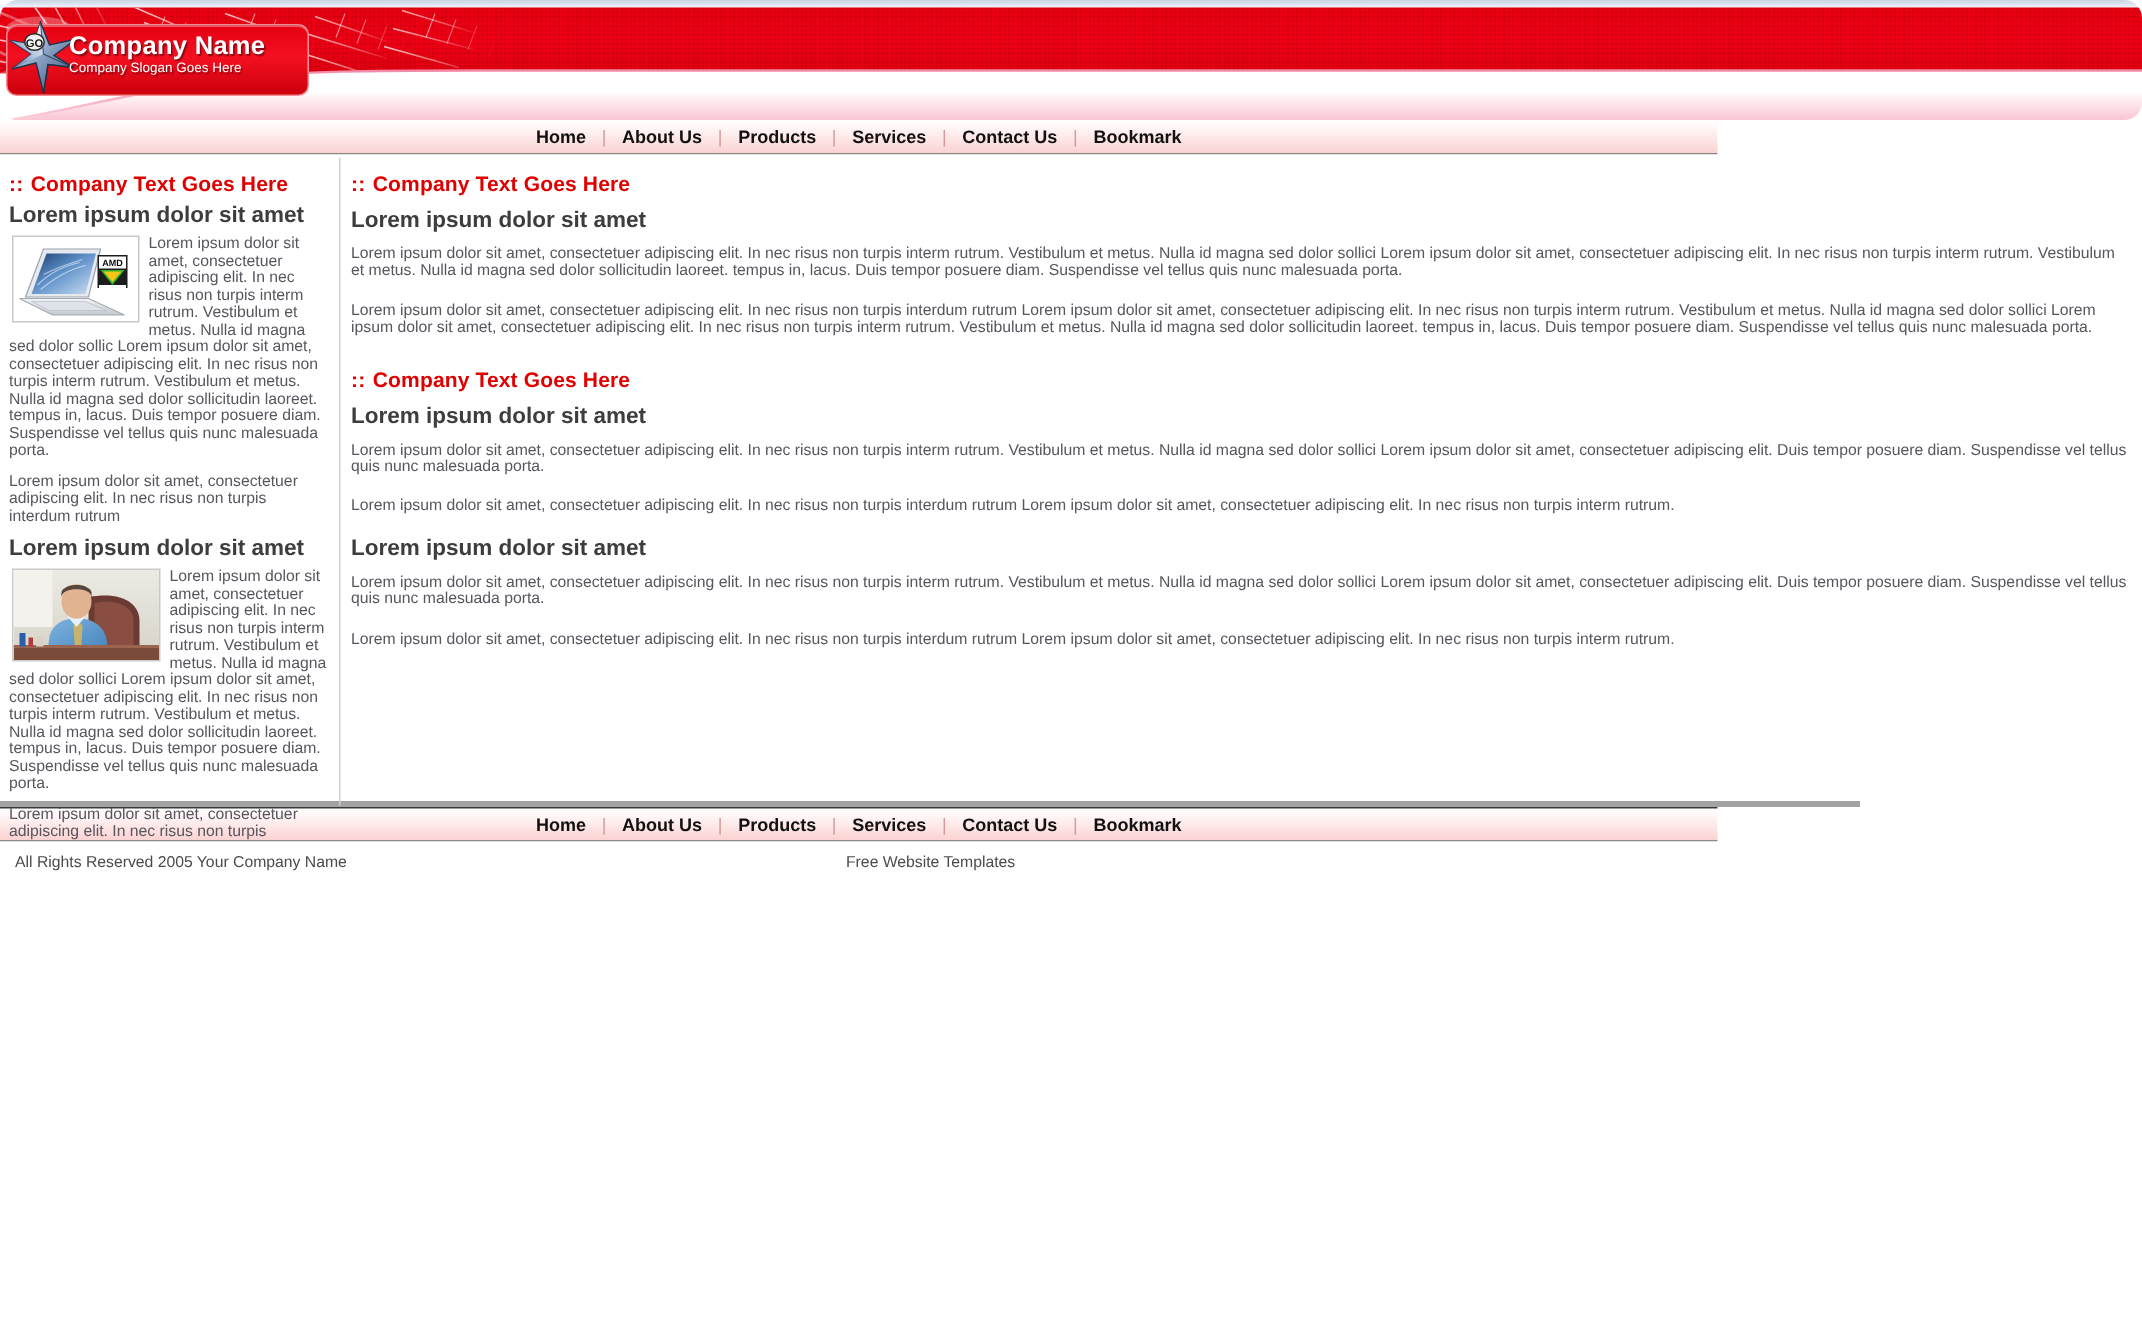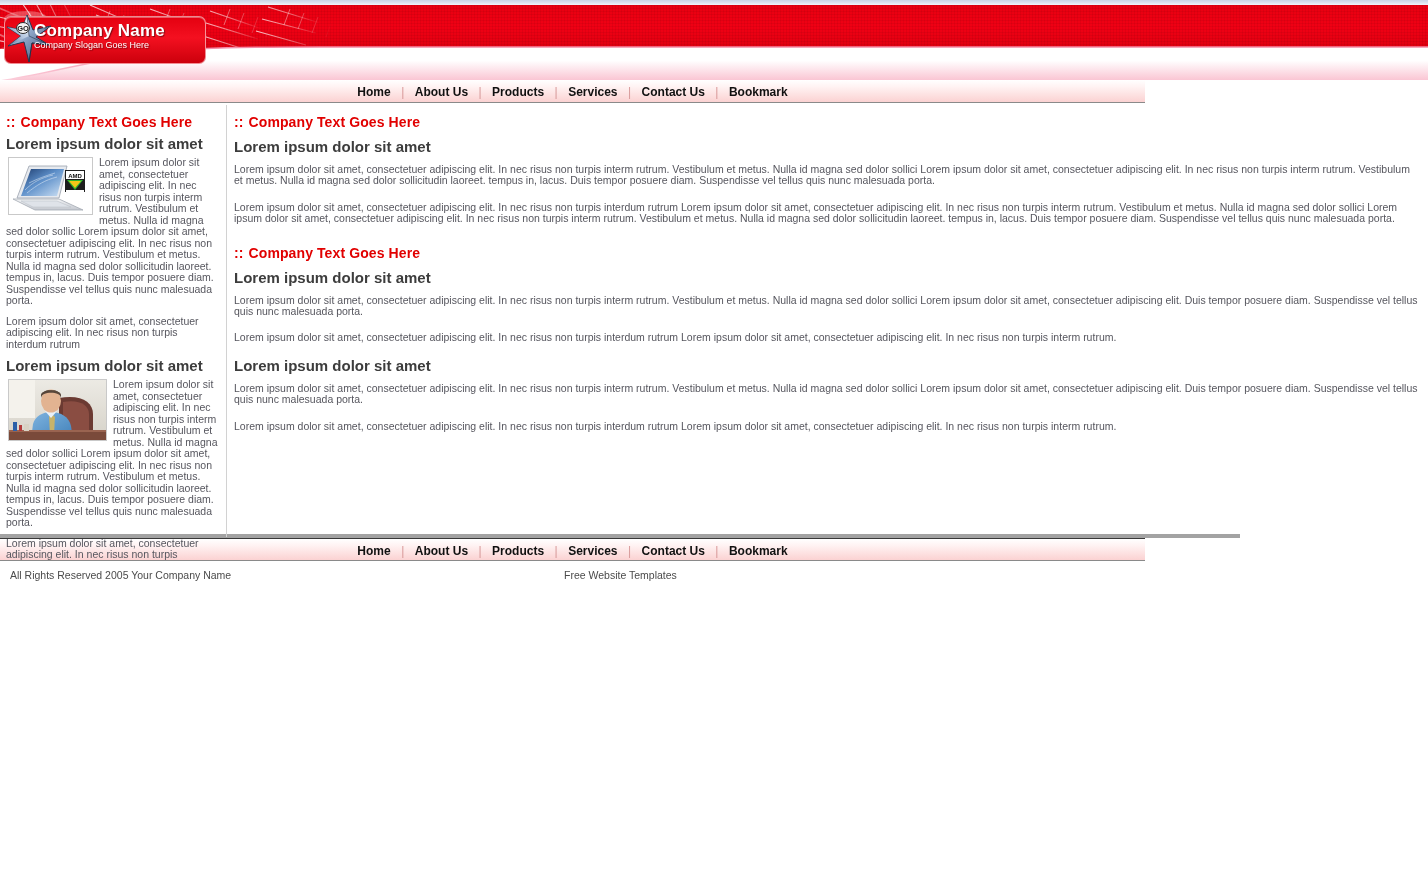--- a/index.html
+++ b/index.html
@@ -14,20 +14,21 @@
     overflow: hidden;
   }
 
   
   .banner {
     position: relative;
     width: 1428px;
     height: 80px;
     overflow: hidden;
     background: #ffffff;
+    border-radius: 12px;
   }
   .banner-top-edge {
     position: absolute;
     left: 0; top: 0;
     width: 1428px; height: 5px;
     background: linear-gradient(to bottom, #c9d4e4 0%, #dfe6f0 60%, #f2f5fa 100%);
   }
   .banner-red {
     position: absolute;
     left: 0; top: 5px;
@@ -65,21 +66,21 @@
     box-shadow: inset 0 1px 0 rgba(255,255,255,0.35);
   }
   .logo-star {
     position: absolute;
     left: 3px; top: 12px;
     width: 56px; height: 52px;
   }
   .logo-star svg { display: block; }
   .logo-text {
     position: absolute;
-    left: 34px; top: 22px;
+    left: 46px; top: 22px;
     width: 160px;
   }
   .company-name {
     font-size: 17px;
     font-weight: bold;
     color: #ffffff;
     letter-spacing: .2px;
     line-height: 18px;
     text-shadow: 1px 1px 1px rgba(0,0,0,.45);
   }

